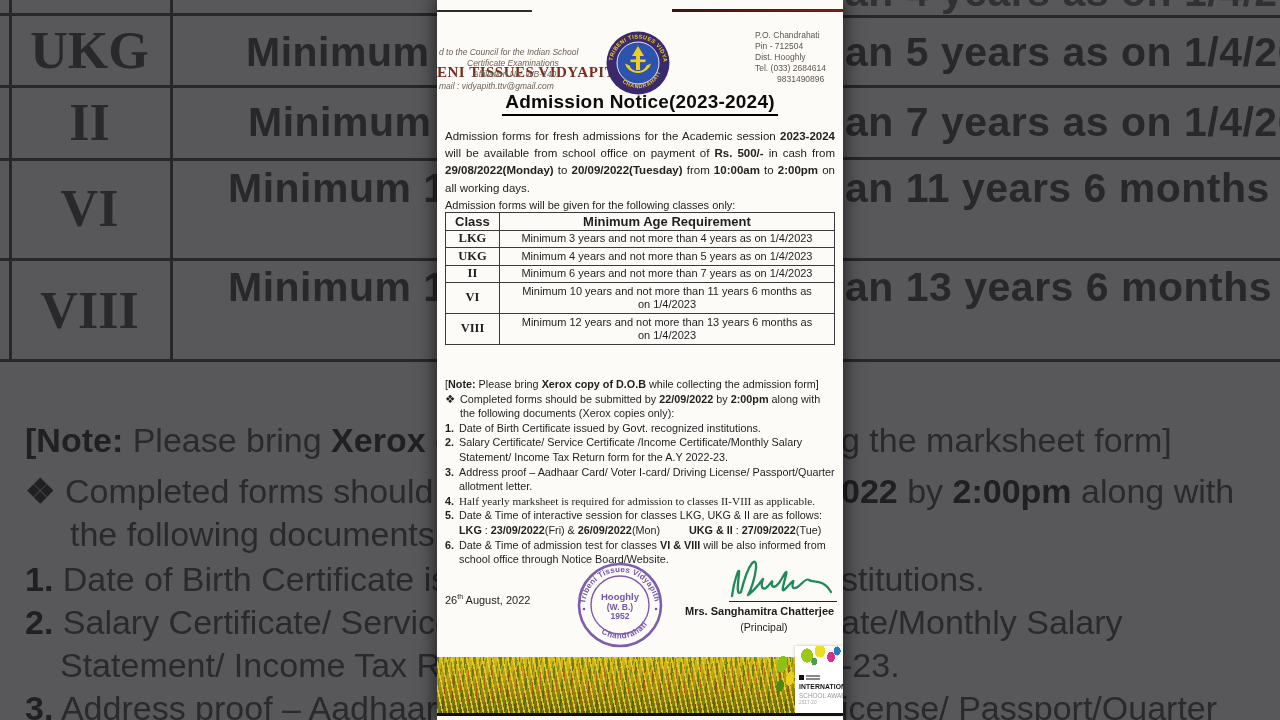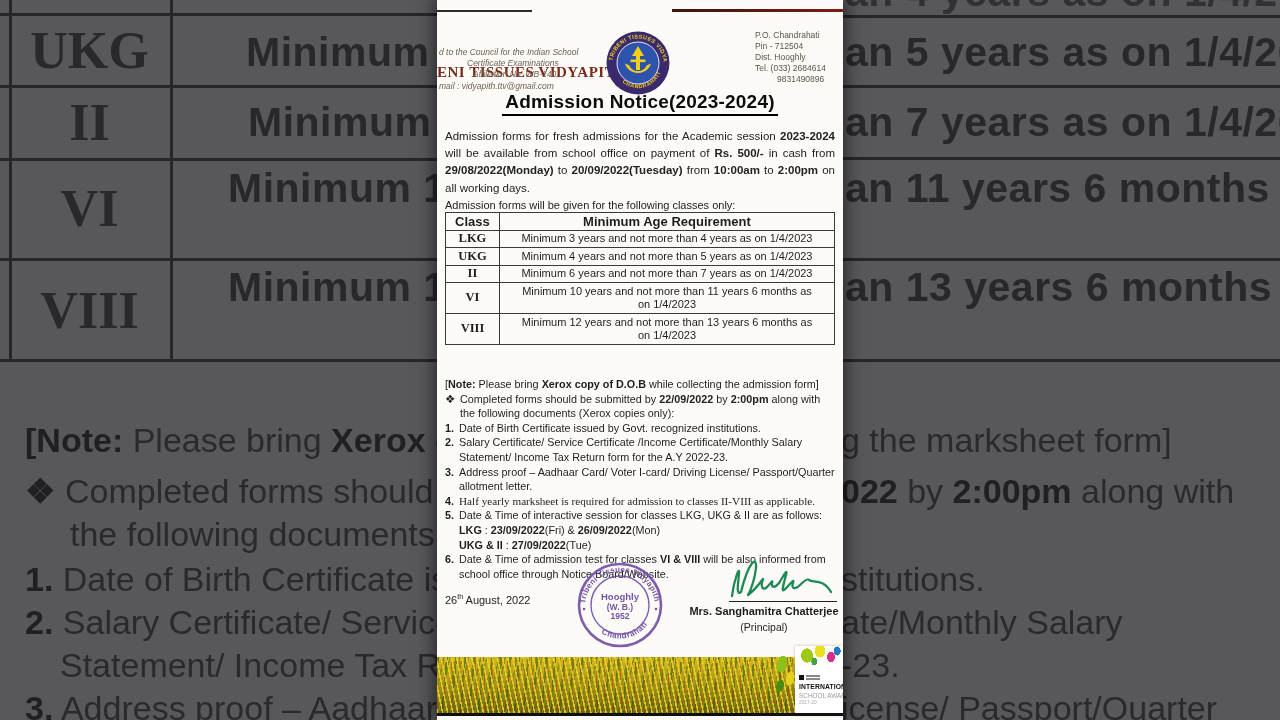--- a/index.html
+++ b/index.html
@@ -54,31 +54,31 @@
 
   .notes { position:absolute; left:8px; top:377px; width:392px; font-size:10.8px;
            line-height:14.6px; color:#1e1e20; }
   .bullet-row { display:flex; }
   .bullet-row .bullet { width:15px; font-size:11.5px; }
   .bullet-row .btext { flex:1; }
   .item { display:flex; }
   .item .num { width:14px; font-weight:700; }
   .item .itext { flex:1; }
   .item.serif .itext { font-family:"Liberation Serif", serif; font-size:11.2px; }
-  .sched { display:flex; padding-left:14px;flex-direction:column; }
+  .sched { display:flex; padding-left:14px; }
   .sched .s-left { width:230px; }
 
   .date-line { position:absolute; left:8px; top:593px; font-size:11px; color:#222; }
   .date-line sup { font-size:7px; }
 
   .stamp { position:absolute; left:138px; top:560px; width:90px; height:90px; opacity:.92; }
 
   .sig-svg  { position:absolute; left:288px; top:554px; width:112px; height:46px; }
   .sig-line { position:absolute; left:292px; top:601px; width:108px; border-top:1.5px solid #222; }
-  .sig-name { position:absolute; left:248px; top:605px; width:158px; text-align:center;
+  .sig-name { position:absolute; left:248px; top:605px; width:158px; 
               font-size:11px; font-weight:600; color:#1c1c1e; }
   .sig-title{ position:absolute; left:248px; top:621px; width:158px; text-align:center;
               font-size:10.5px; color:#1c1c1e; }
 
   
   .grass { position:absolute; left:0; top:657px; width:406px; height:57px;
     background:
       repeating-linear-gradient(78deg, rgba(234,214,40,.85) 0 1.5px, rgba(0,0,0,0) 1.5px 5px),
       repeating-linear-gradient(102deg, rgba(122,140,20,.8) 0 1.5px, rgba(0,0,0,0) 1.5px 6px),
       repeating-linear-gradient(88deg, rgba(170,60,18,.55) 0 1px, rgba(0,0,0,0) 1px 8px),

